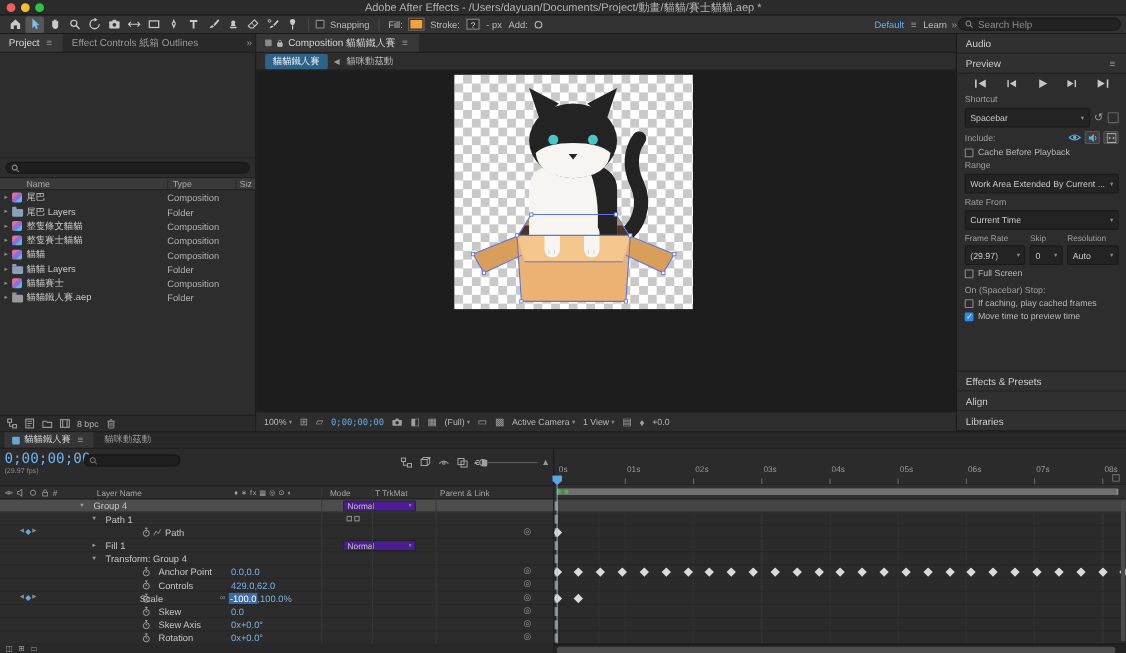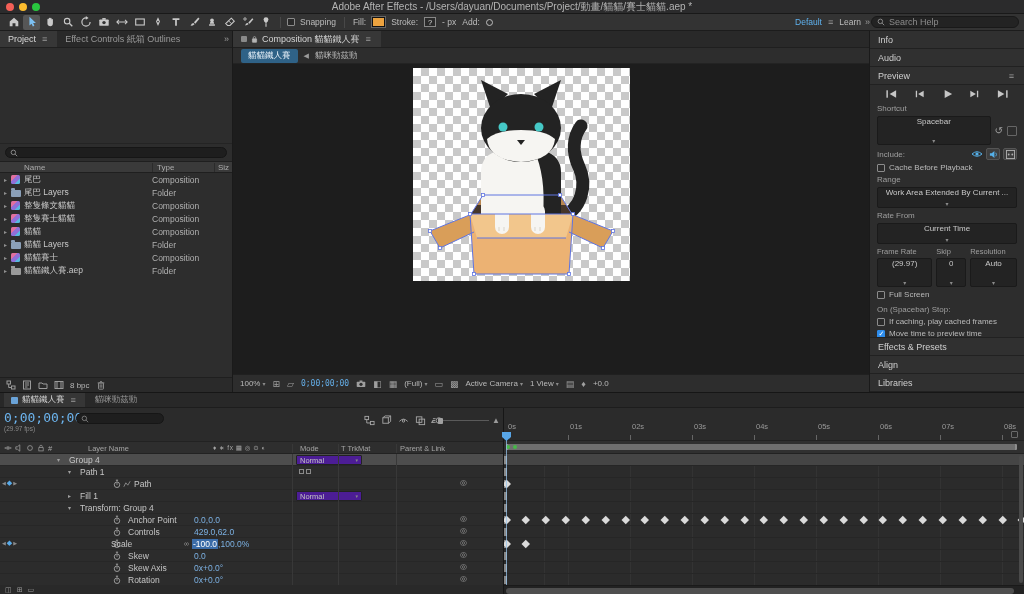--- a/index.html
+++ b/index.html
@@ -100,22 +100,22 @@
 
   
   .right-panel { width:154px; background:#2d2d2d; display:flex; flex-direction:column; }
   .rp-head { height:18px; background:#303030; border-bottom:1px solid #212121; display:flex; align-items:center;
              padding:0 8px; color:#cfcfcf; font-size:9px; flex:0 0 auto; }
   .rp-head .menu-icon { margin-left:auto; }
   .preview-body { flex:1; border-bottom:1px solid #212121; padding:3px 7px 4px; display:flex; flex-direction:column; gap:3px; overflow:hidden; }
   .transport { display:flex; justify-content:space-between; align-items:center; padding:1px 8px 2px; }
   .transport svg { width:13px; height:10px; fill:#c6c6c6; }
   .plabel { font-size:8px; color:#9f9f9f; }
-  .dd { height:29px; background:#232323; border:1px solid #1a1a1a; border-radius:2px; display:flex;
-        align-items:center; justify-content:space-between; gap:3px; padding:0 4px; font-size:8px; color:#c9c9c9; min-width:0;flex-direction:column; }
+  .dd { height:18px; background:#232323; border:1px solid #1a1a1a; border-radius:2px; display:flex;
+        align-items:center; justify-content:space-between; gap:3px; padding:0 4px; font-size:8px; color:#c9c9c9; min-width:0; }
   .dd .val { overflow:hidden; white-space:nowrap; text-overflow:ellipsis; }
   .dd .caret { color:#8a8a8a; font-size:6px; flex:0 0 auto; }
   .rowflex { display:flex; align-items:center; gap:4px; }
   .rowflex .dd { flex:1; }
   .reset-glyph { color:#9f9f9f; font-size:10px; }
   .sq-ic { width:10px; height:10px; border:1px solid #666; border-radius:1px; }
   .inc-icons { margin-left:auto; display:flex; gap:3px; align-items:center; }
   .inc-box { width:14px; height:12px; background:#3e3e3e; border:1px solid #555; border-radius:2px;
              display:flex; align-items:center; justify-content:center; }
   .chkrow { display:flex; align-items:center; gap:4px; font-size:8px; color:#b9b9b9; }
@@ -146,21 +146,21 @@
   .tl-colhead { height:13px; background:#2e2e2e; border-top:1px solid #222; border-bottom:1px solid #222;
                 position:relative; font-size:7.5px; color:#a5a5a5; flex:0 0 auto; }
   .tl-colhead > span { position:absolute; top:2px; white-space:nowrap; }
   .avh { display:flex; gap:3px; align-items:center; }
   .avh svg { width:8px; height:8px; fill:none; stroke:#9a9a9a; stroke-width:1px; }
   .vline { position:absolute; width:1px; top:0; bottom:0; background:#383838; }
   .tl-rows { flex:1; position:relative; background:#2c2c2c; overflow:hidden; }
   .tl-rows .vline { z-index:3; pointer-events:none; }
   .trow { height:12px; border-bottom:1px solid #272727; position:relative; font-size:8.5px; color:#c6c6c6; }
   .trow.selected { background:#4d4d4d; }
-  .trow > span { position:absolute; top:1px; white-space:nowrap; }
+  .trow > span { position:absolute; top:1px; white-space:nowrap;margin-left:16px; }
   .nav { left:2px; display:flex; gap:1px; align-items:center; }
   .nav .na { color:#8a8a8a; font-size:5px; }
   .nav .nd { color:#57a9e8; font-size:7px; }
   .twirl2 { color:#9f9f9f; font-size:6px; top:2px !important; }
   .sww svg { width:8px; height:10px; fill:none; stroke:#b0b0b0; stroke-width:1px; }
   .gicon2 svg { width:8px; height:8px; fill:none; stroke:#9a9a9a; stroke-width:1px; }
   .tval { color:#7cb1e3; }
   .val-sel { background:#3b6ca8; color:#fff; padding:0 1px; }
   .linkic { color:#9a9a9a; font-size:7px; }
   .mode-dd { left:296px; width:66px; height:10px; background:#4c1d95; border:1px solid #222; border-radius:1px;
@@ -531,23 +531,20 @@
             <span class="caret">▾</span>
         </span>
         <span class="gicon">▤</span>
         <span class="gicon">♦</span>
         <span>+0.0</span>
       </div>
     </div>
 
     <div class="right-panel">
       <div class="rp-head">
-          <span>Info</span>
-        </div>
-      <div class="rp-head">
           <span>Audio</span>
         </div>
       <div class="rp-head">
         <span>Preview</span>
         <span class="menu-icon">≡</span>
       </div>
       <div class="preview-body">
         <div class="transport">
           <svg viewBox="0 0 14 10">
               <rect x="1.5" y="1" width="1.6" height="8"></rect>

